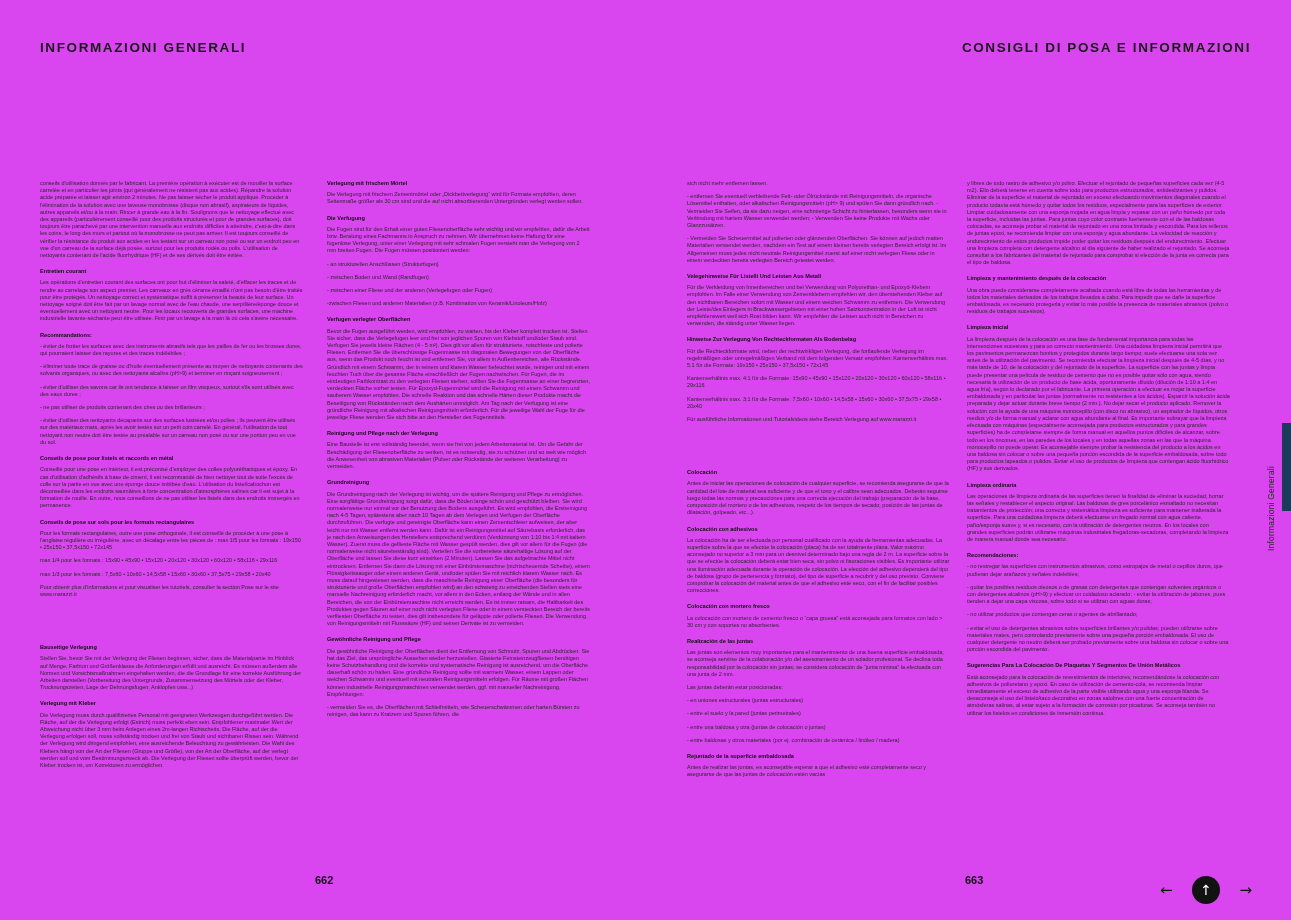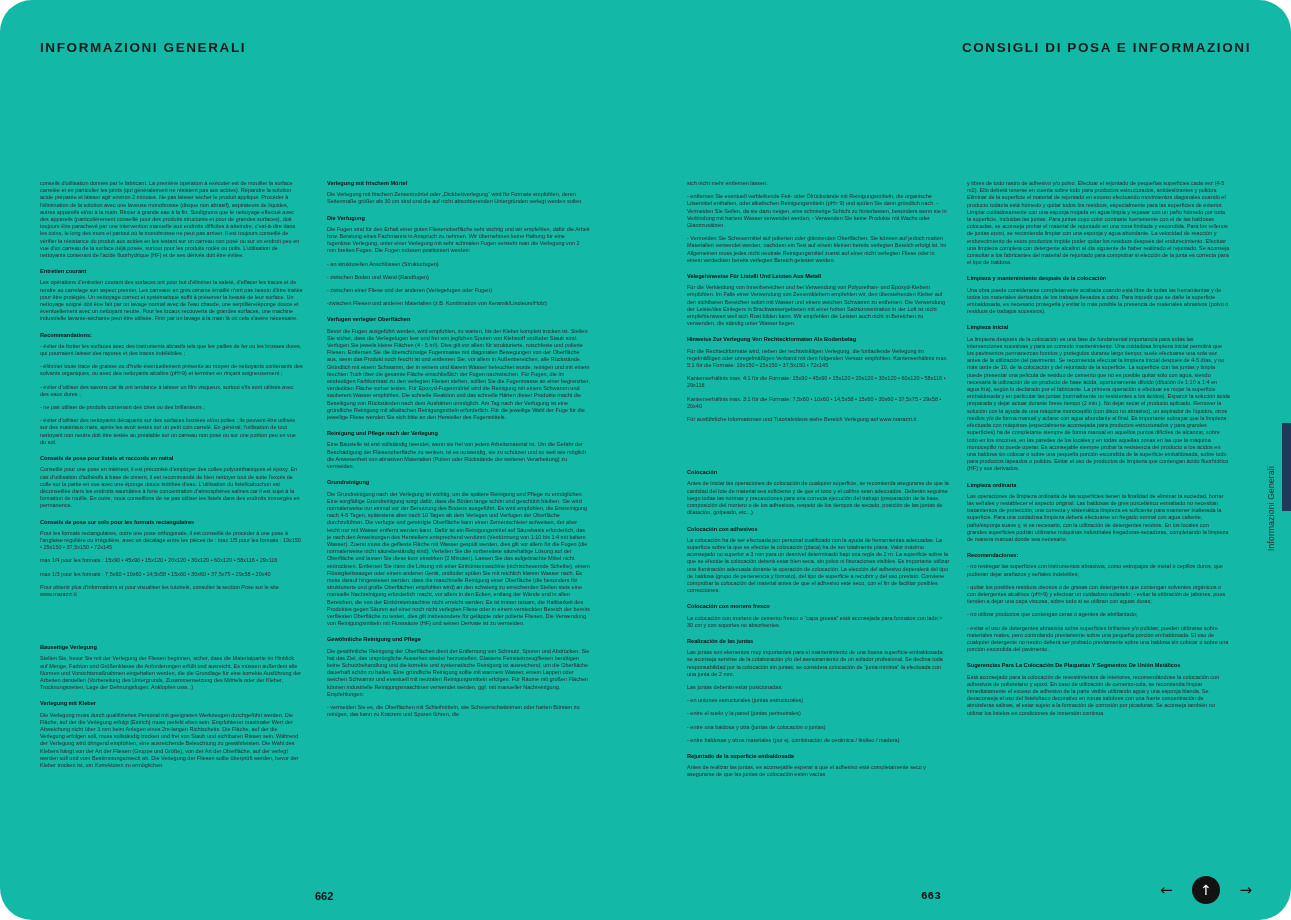--- a/index.html
+++ b/index.html
@@ -1,38 +1,38 @@
 <!DOCTYPE html>
 <html><head>
 <meta charset="utf-8">
 <style>
   html,body{margin:0;padding:0;background:#ffffff;}
   .sheet{
-    position:relative;width:1291px;height:920px;background:#14b8a6;overflow:hidden;
-    font-family:"Liberation Sans", sans-serif;color:#1c1c1c;border-radius:32px;
+    position:relative;width:1291px;height:920px;background:#d946ef;overflow:hidden;
+    font-family:"Liberation Sans", sans-serif;color:#1c1c1c;
   }
   
   .hdr{position:absolute;top:40px;font-size:13.5px;font-weight:600;letter-spacing:1.6px;color:#1a1a1a;}
   .hdr-left{left:40px;}
   .hdr-right{right:40px;}
   
   .columns{position:absolute;top:180px;left:0;width:100%;height:692px;}
   .col{position:absolute;top:0;width:263px;height:692px;overflow:hidden;}
   .col:nth-child(1){left:40px;}
   .col:nth-child(2){left:327px;}
   .col:nth-child(3){left:687px;}
   .col:nth-child(4){left:967px;}
   .col p{margin:0 0 6px 0;font-size:5.5px;line-height:7.2px;color:#2a2a2a;}
   .col h3{margin:9px 0 4px 0;font-size:5.6px;line-height:7.2px;font-weight:700;color:#111;}
   .col h3:first-child{margin-top:0;}
   .col .section-break{margin-top:46px;}
   
-  .pagenum{position:absolute;top:874px;font-size:11px;font-weight:700;color:#111;margin-top:16px;}
+  .pagenum{position:absolute;top:874px;font-size:11px;font-weight:700;color:#111;}
   .pagenum-left{left:315px;}
-  .pagenum-right{left:921px;font-family:Liberation Mono, monospace;}
+  .pagenum-right{left:965px;}
   
   .nav{position:absolute;top:875px;left:1160px;width:92px;height:30px;display:flex;align-items:center;justify-content:space-between;}
   .nav-arrow{font-size:15px;color:#111;cursor:pointer;background:none;border:none;padding:0;line-height:1;font-family:"DejaVu Sans",sans-serif;}
   .nav-up{width:28px;height:28px;border-radius:50%;background:#121212;color:#ffffff;display:flex;align-items:center;justify-content:center;font-size:14px;cursor:pointer;border:none;font-family:"DejaVu Sans",sans-serif;}
   
   .side-bar{position:absolute;right:0;top:423px;width:9px;height:88px;}
   .side-label{position:absolute;right:15px;top:411px;height:140px;display:flex;align-items:center;
     writing-mode:vertical-rl;transform:rotate(180deg);font-size:8.5px;letter-spacing:.2px;color:#2b2b2b;}
 </style>
 </head>

